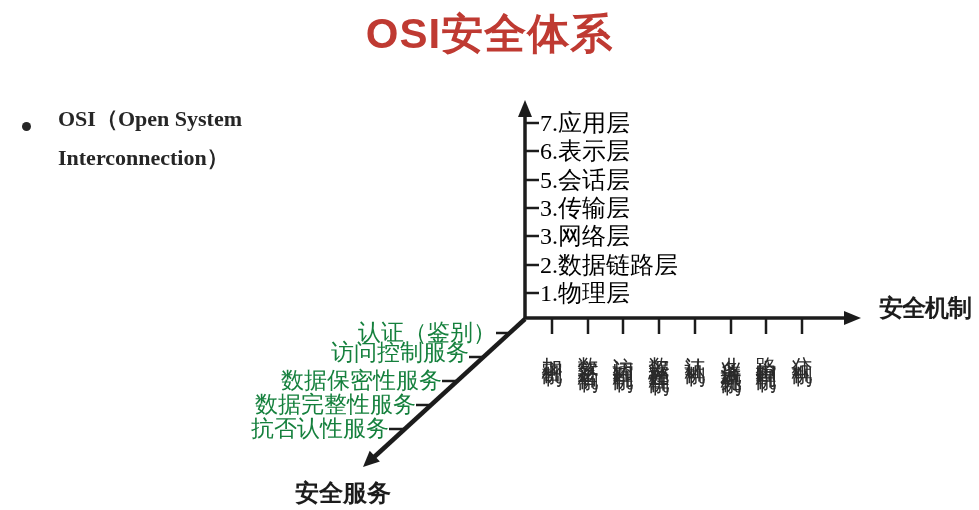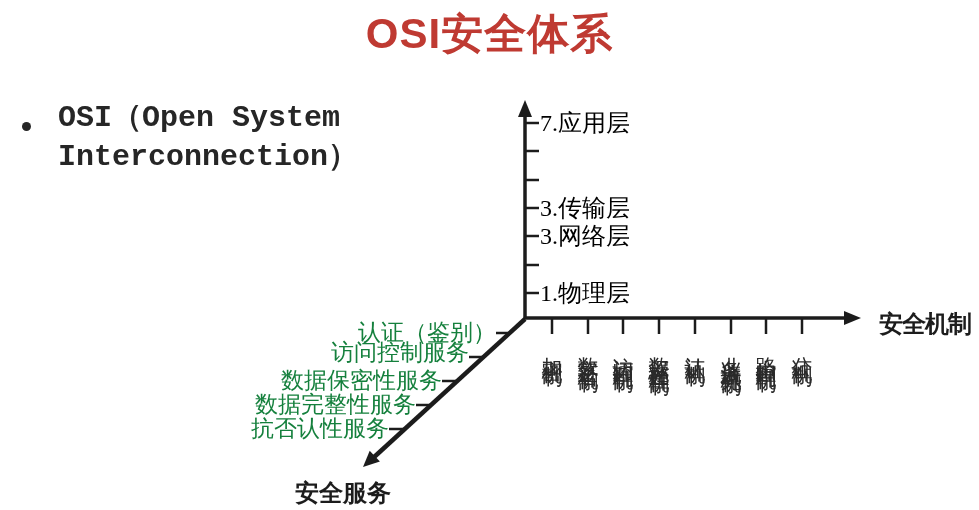--- a/index.html
+++ b/index.html
@@ -36,40 +36,40 @@
     width: 9px;
     height: 9px;
     border-radius: 50%;
     background: #262626;
   }
   .bullet-text {
     position: absolute;
     left: 58px;
     top: 99px;
     width: 330px;
-    font-family: Liberation Mono, monospace;
-    font-size: 30px;
+    font-family: Liberation Serif, serif;
+    font-size: 22px;
     font-weight: 700;
     line-height: 39px;
     color: #262626;
   }
   .axes-svg {
     position: absolute;
     left: 0;
     top: 0;
   }
   .axis-title {
     position: absolute;
     font-size: 24px;
     font-weight: 700;
     color: #1c1c1c;
     white-space: nowrap;
   }
   .axis-title.network   { left: 480px; top: 62px; }
-  .axis-title.mechanism { left: 879px; top: 308px; letter-spacing: -1px; }
+  .axis-title.mechanism { left: 879px; top: 292px; letter-spacing: -1px; }
   .axis-title.service   { left: 295px; top: 477px; }
   .layer-label {
     position: absolute;
     left: 540px;
     height: 26px;
     line-height: 26px;
     font-size: 24px;
     color: #000000;
     white-space: nowrap;
   }
@@ -142,22 +142,25 @@
       <line x1="442" y1="381" x2="456" y2="381"></line>
       <line x1="416" y1="405" x2="430" y2="405"></line>
       <line x1="389" y1="429" x2="404" y2="429"></line>
     </g>
   </svg>
 
   <div class="axis-title mechanism">安全机制</div>
   <div class="axis-title service">安全服务</div>
 
   <div class="layer-label" style="top:110px">7.应用层</div>
+  <div class="layer-label" style="top:138px">6.表示层</div>
+  <div class="layer-label" style="top:167px">5.会话层</div>
   <div class="layer-label" style="top:195px">3.传输层</div>
   <div class="layer-label" style="top:223px">3.网络层</div>
+  <div class="layer-label" style="top:252px">2.数据链路层</div>
   <div class="layer-label" style="top:280px">1.物理层</div>
 
   <div class="mech-col" style="left:540px">加密机制</div>
   <div class="mech-col" style="left:576px">数字签名机制</div>
   <div class="mech-col" style="left:611px">访问控制机制</div>
   <div class="mech-col" style="left:647px">数据完整性机制</div>
   <div class="mech-col" style="left:683px">认证机制</div>
   <div class="mech-col" style="left:719px">业务流填充机制</div>
   <div class="mech-col" style="left:754px">路由控制机制</div>
   <div class="mech-col" style="left:790px">公证机制</div>

